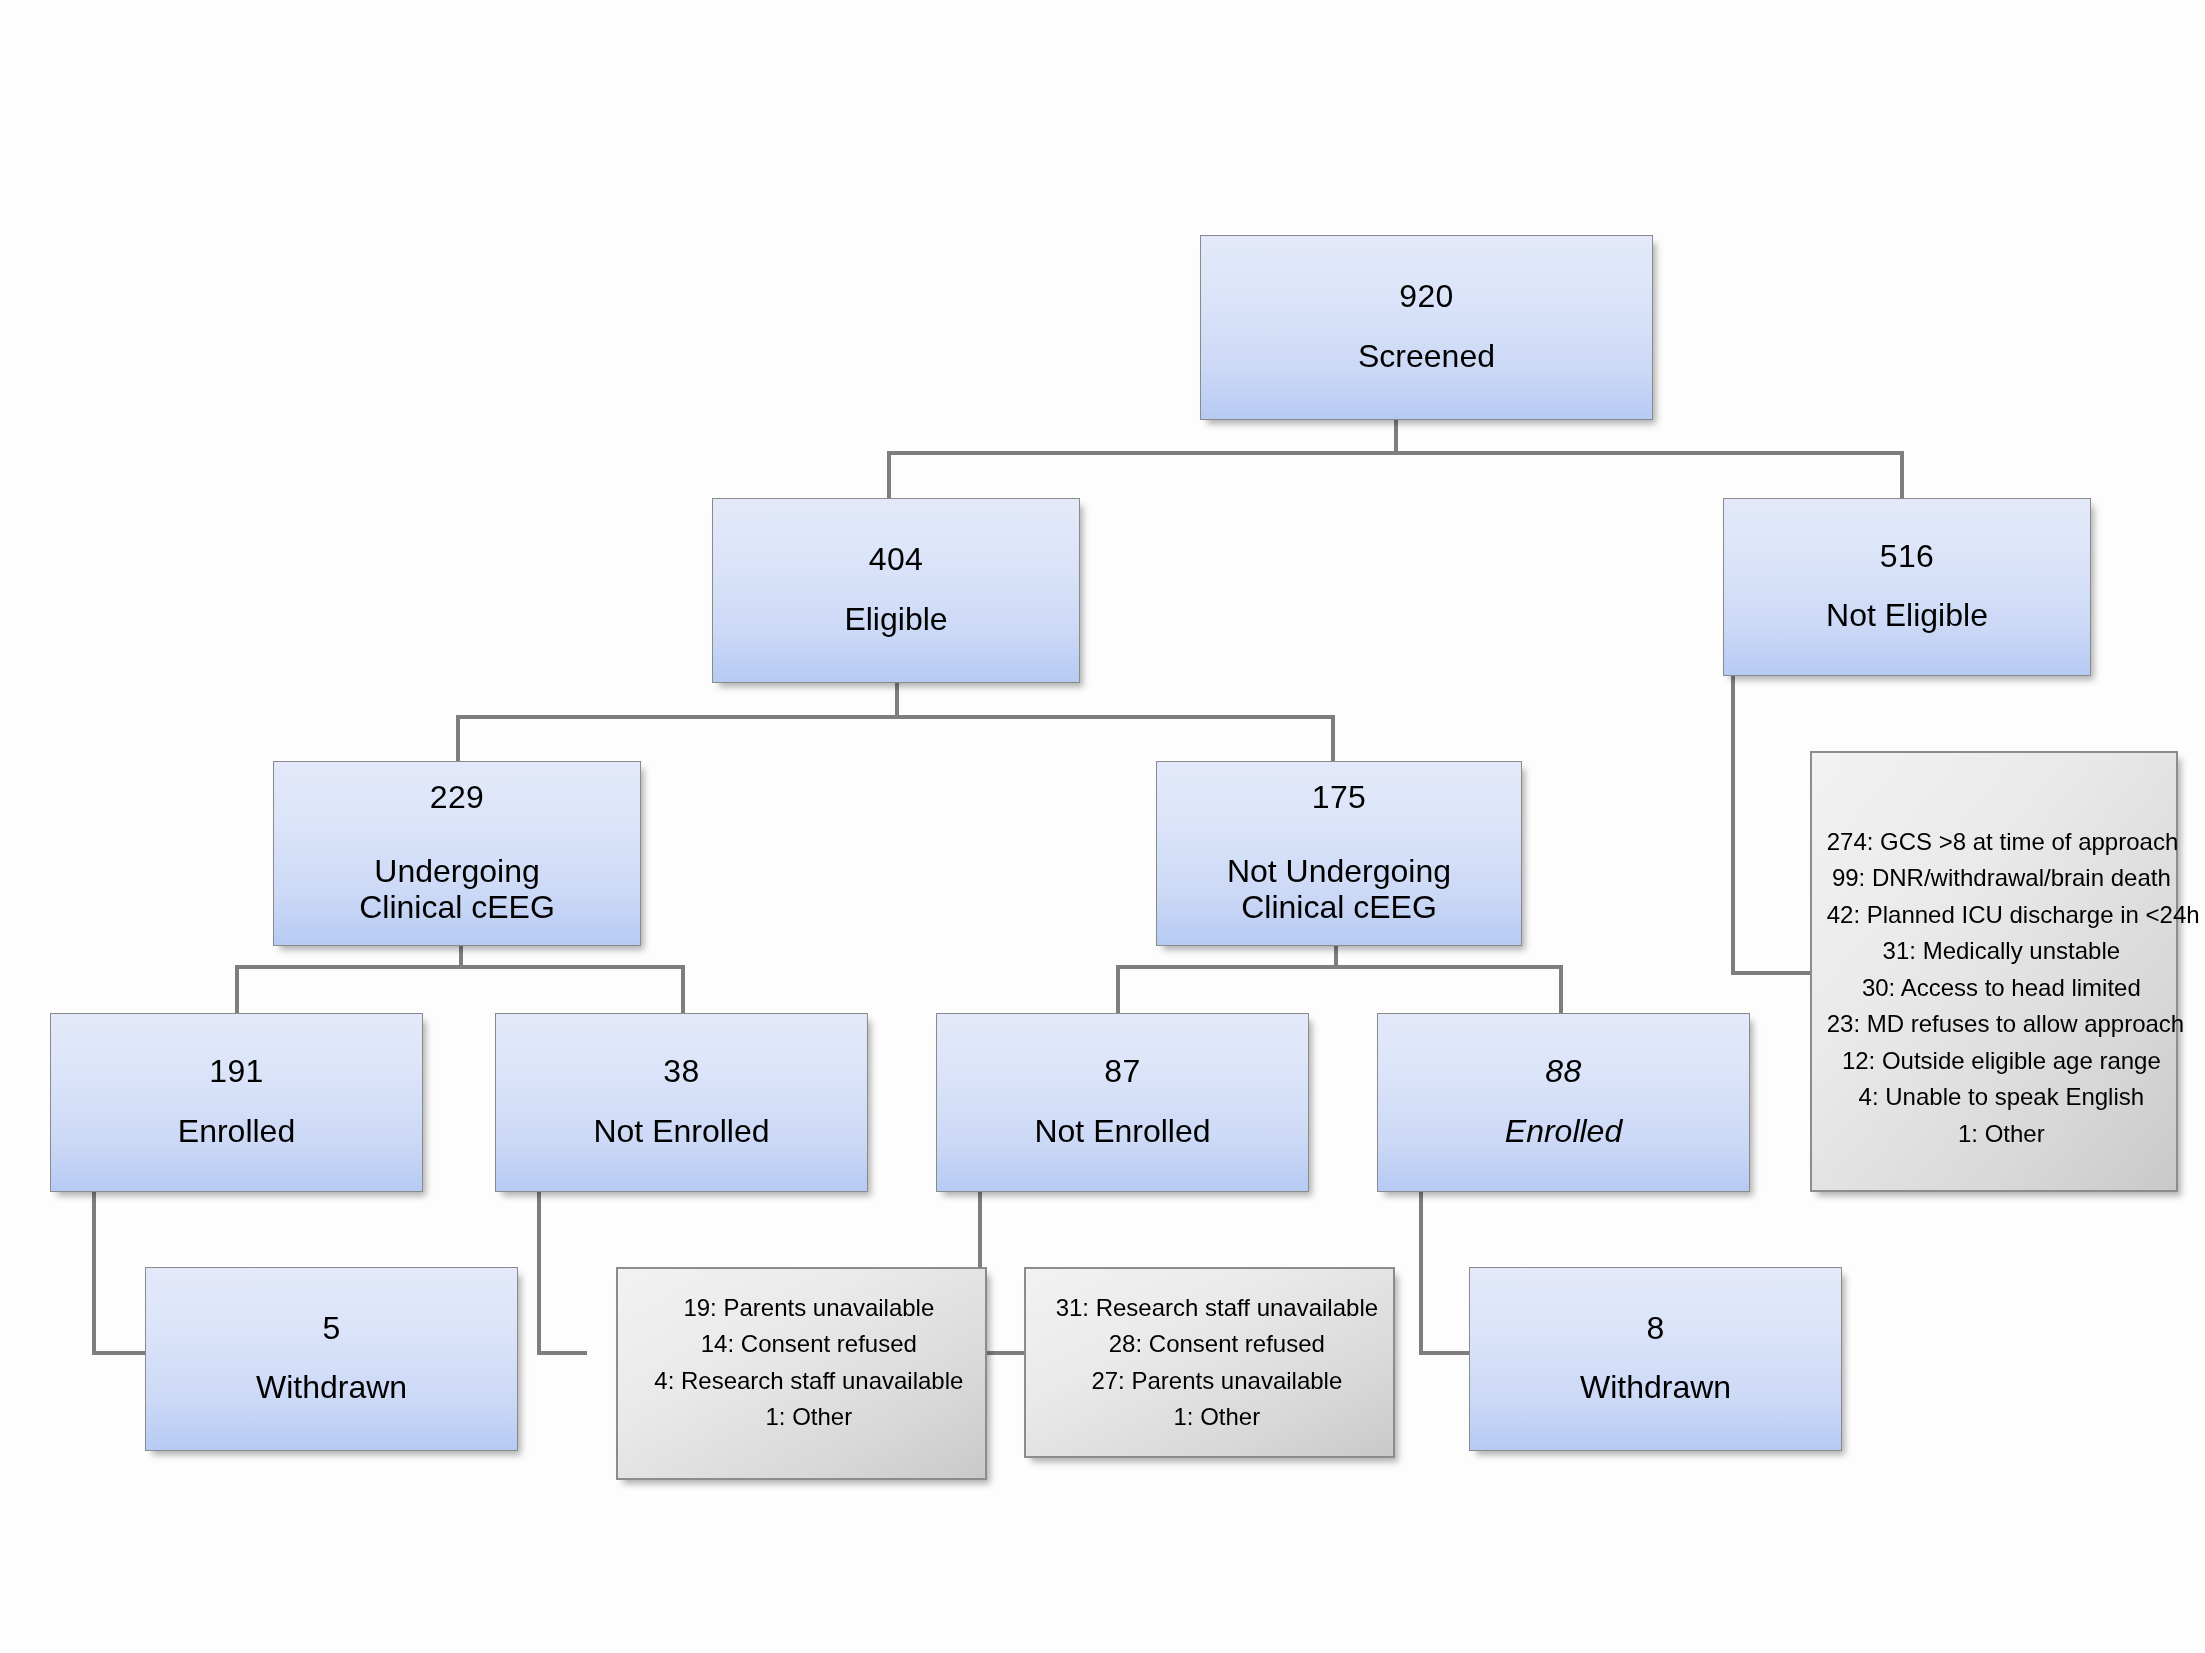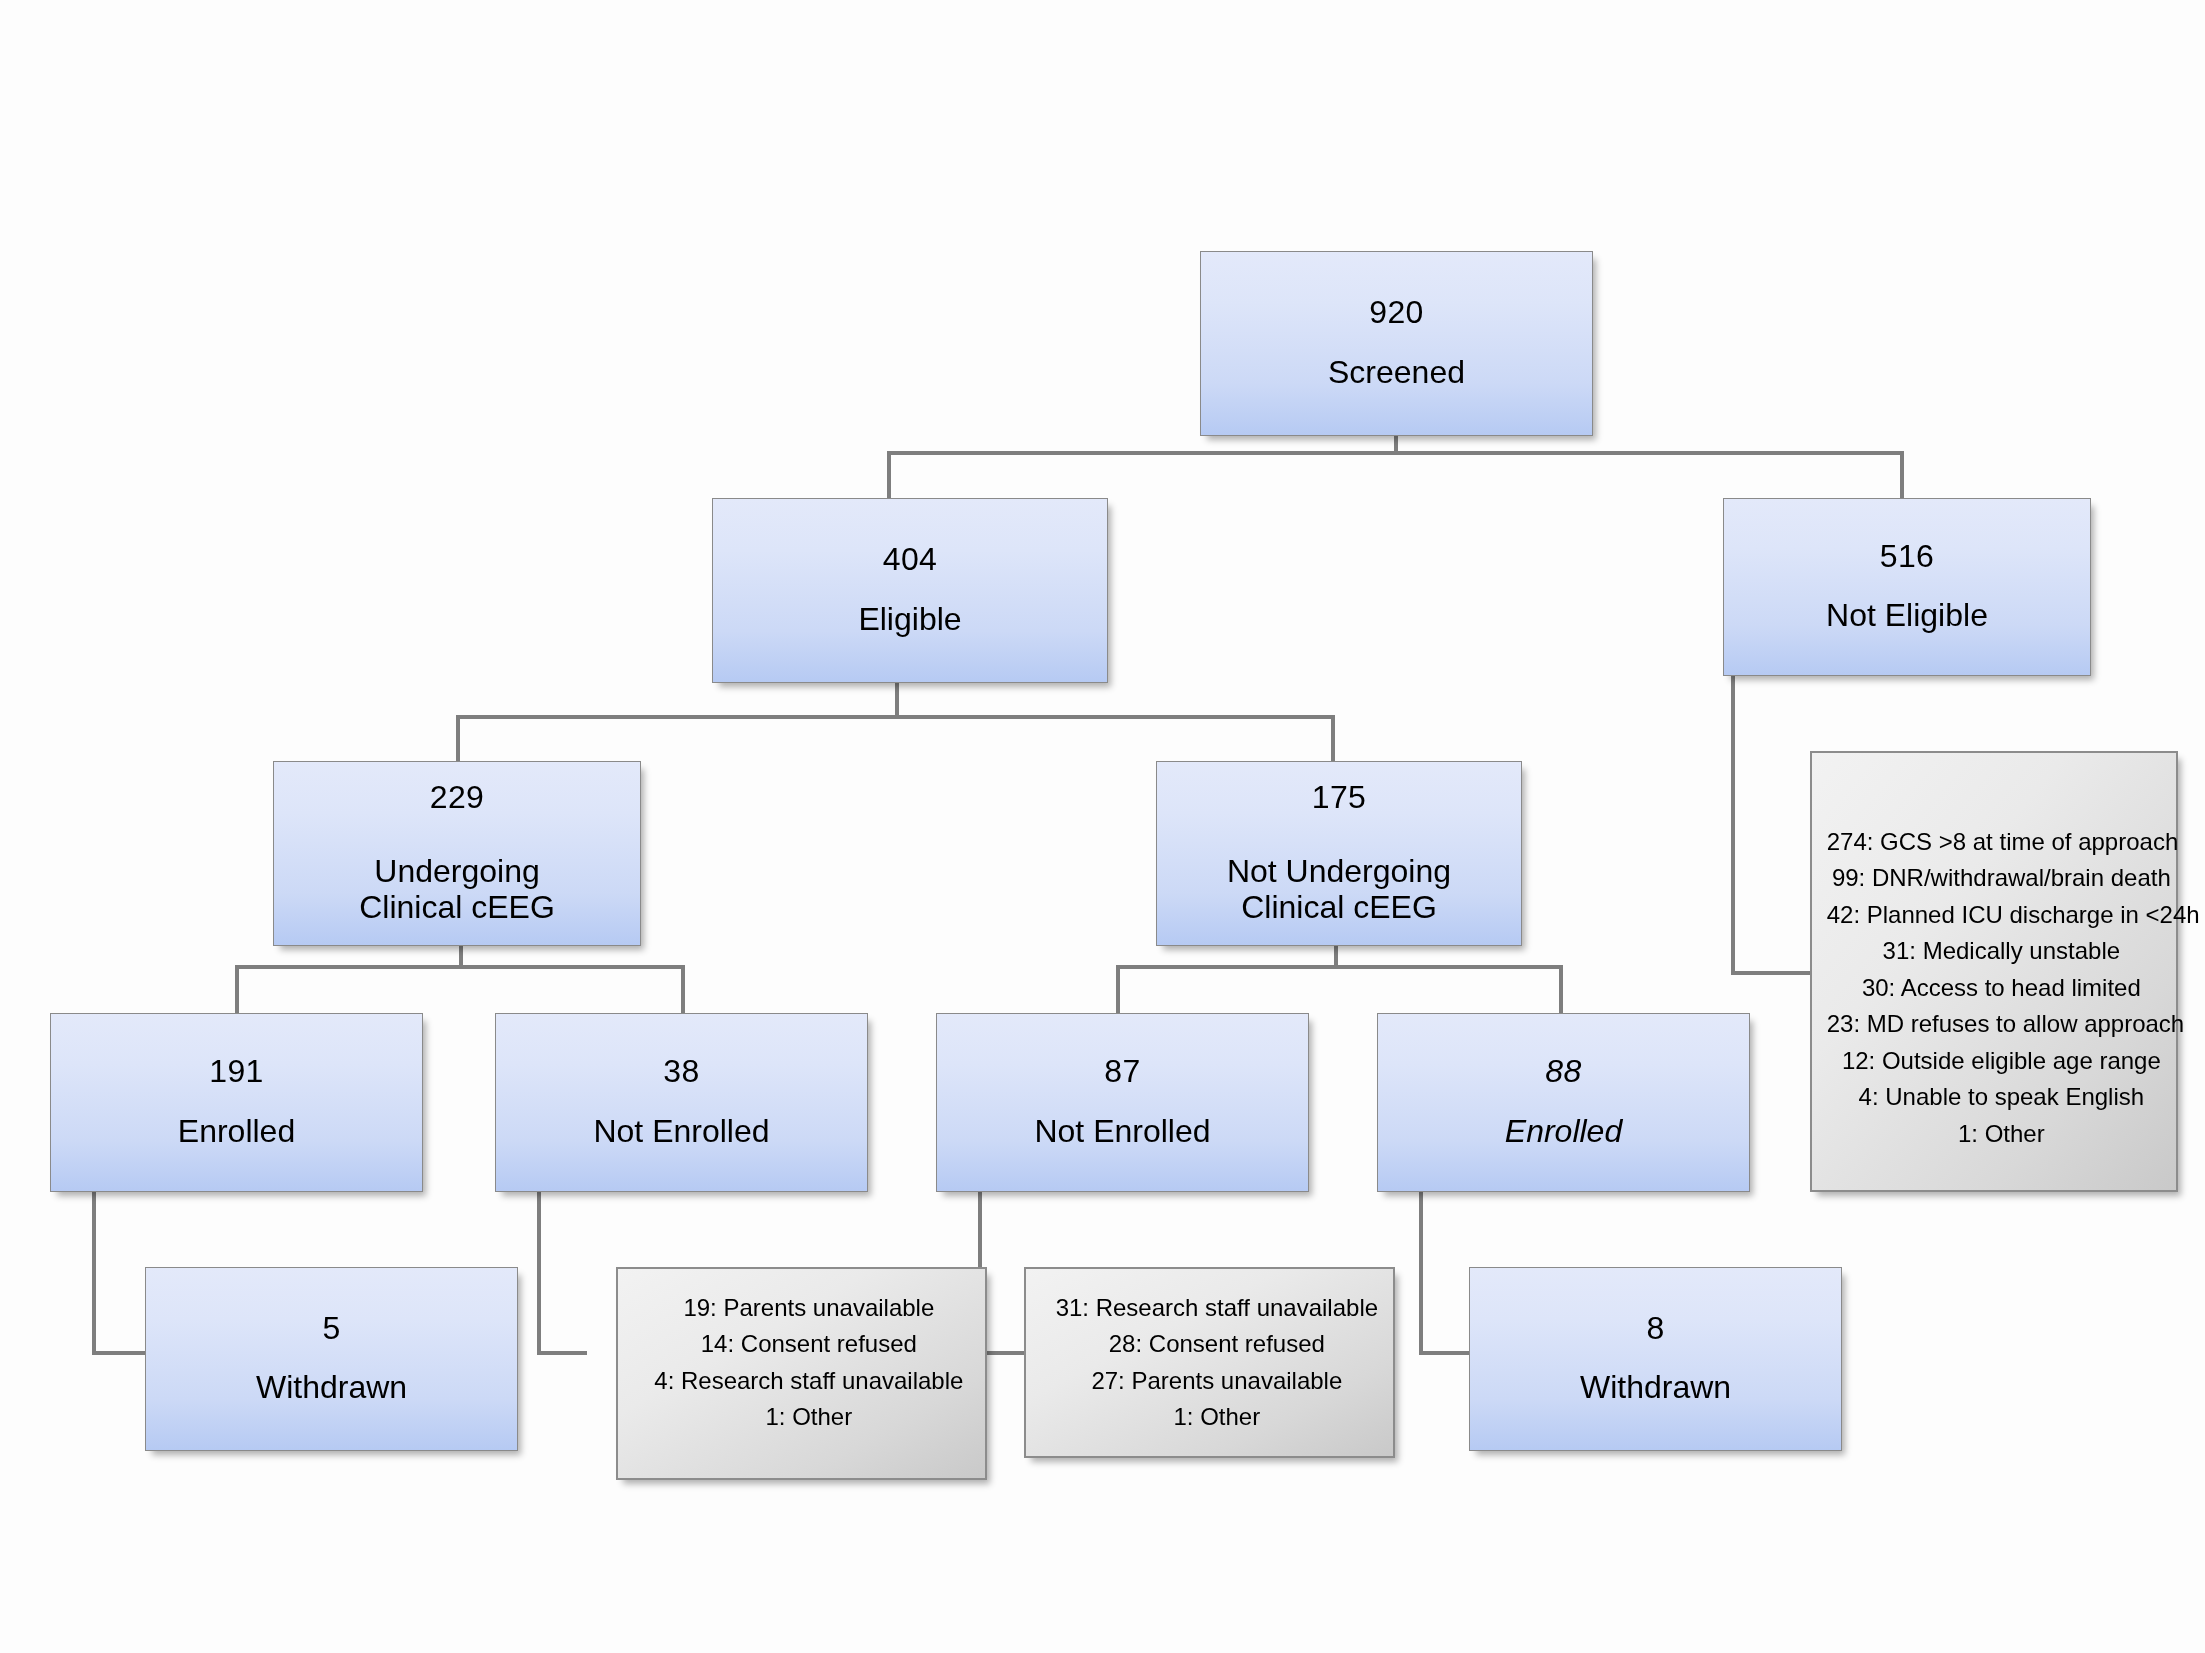--- a/index.html
+++ b/index.html
@@ -120,26 +120,26 @@
 
   <div class="conn conn-v" style="left:537px; top:1191px; height:163px;"></div>
   <div class="conn conn-h" style="left:537px; top:1351px; width:50px;"></div>
 
   <div class="conn conn-v" style="left:978px; top:1191px; height:163px;"></div>
   <div class="conn conn-h" style="left:978px; top:1351px; width:48px;"></div>
 
   <div class="conn conn-v" style="left:1419px; top:1191px; height:163px;"></div>
   <div class="conn conn-h" style="left:1419px; top:1351px; width:51px;"></div>
 
-  <div class="node blue" style="left:1200px; top:235px; width:393px; height:185px;margin-top:16px;">
+  <div class="node blue" style="left:1200px; top:235px; width:453px; height:185px;">
     <div class="num">920</div>
     <div class="lbl">Screened</div>
   </div>
 
-  <div class="node blue" style="left:712px; top:498px; width:396px; height:185px;">
+  <div class="node blue" style="left:712px; top:498px; width:368px; height:185px;">
     <div class="num">404</div>
     <div class="lbl">Eligible</div>
   </div>
 
   <div class="node blue" style="left:1723px; top:498px; width:368px; height:178px;">
     <div class="num">516</div>
     <div class="lbl">Not Eligible</div>
   </div>
 
   <div class="node blue" style="left:273px; top:761px; width:368px; height:185px;">

